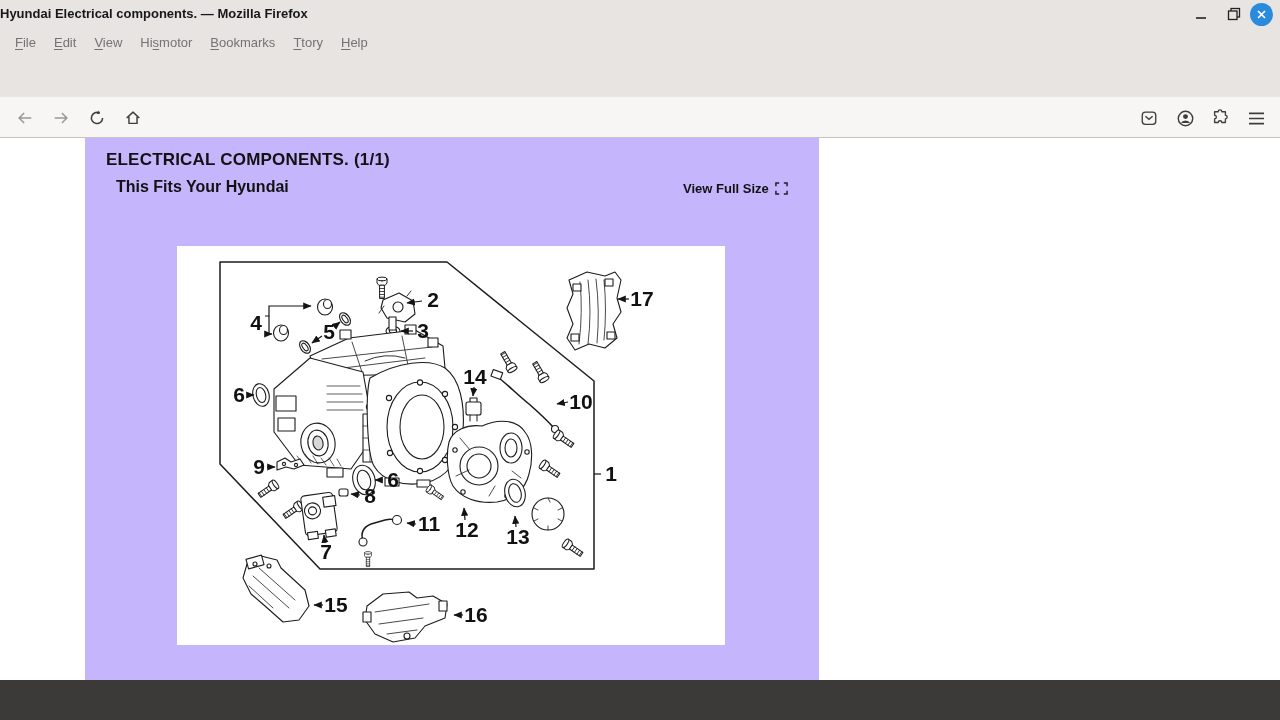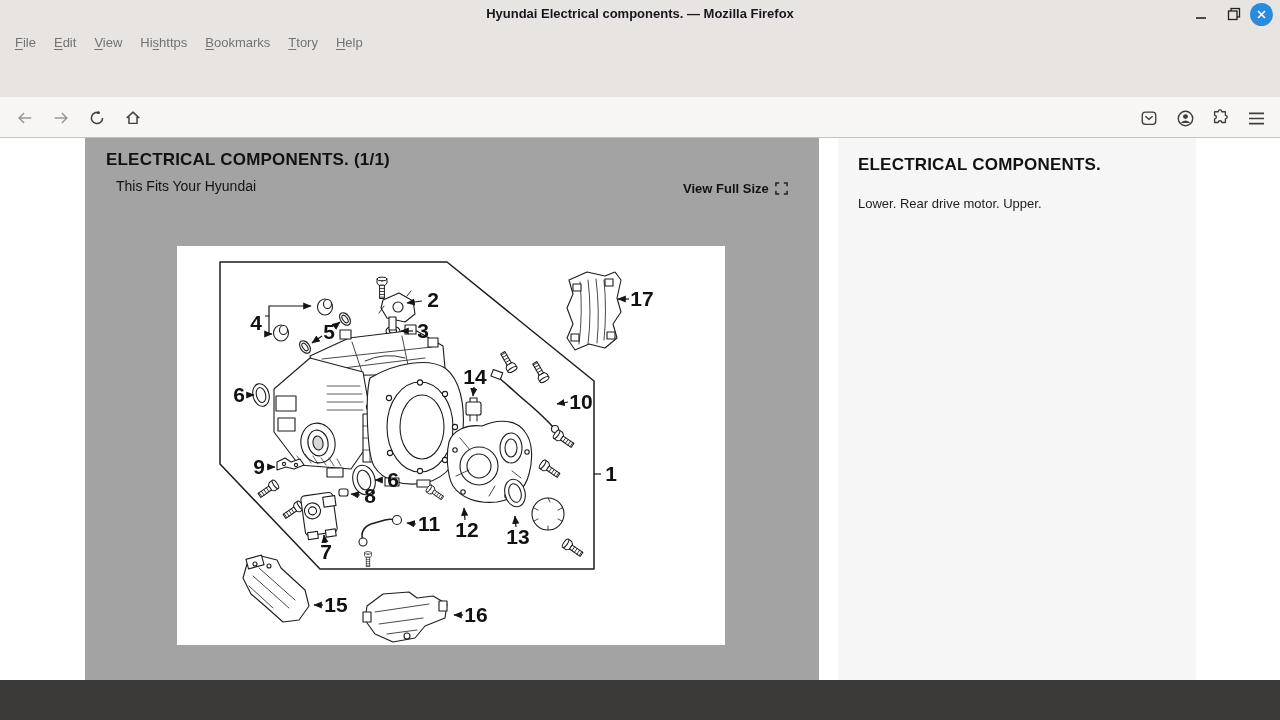--- a/index.html
+++ b/index.html
@@ -2,21 +2,21 @@
 <html><head>
 <meta charset="utf-8">
 <style>
   html,body{margin:0;padding:0}
   body{width:1280px;height:720px;position:relative;overflow:hidden;background:#fff;
        font-family:"Liberation Sans",sans-serif;-webkit-font-smoothing:antialiased}
   .abs{position:absolute}
 
   
   .titlebar{left:0;top:0;width:1280px;height:28px;background:#e7e4e1}
-  .win-title{width:100%;text-align:center;top:6px;font-size:13px;font-weight:700;color:#17161b}
+  .win-title{width:100%;text-align:left;top:6px;font-size:13px;font-weight:700;color:#17161b}
   .winbtn{top:2px;width:24px;height:24px;display:flex;align-items:center;justify-content:center}
   .close-circle{width:23px;height:23px;border-radius:50%;background:#2a8bdd;display:flex;align-items:center;justify-content:center}
 
   .menubar{left:0;top:28px;width:1280px;height:28px;background:#e7e4e1;display:flex;align-items:center;padding-left:6px;box-sizing:border-box}
   .menu-item{padding:0 9px;font-size:13px;color:#737373}
   .u{text-decoration:underline;text-underline-offset:2px}
 
   .tabbar{left:0;top:56px;width:1280px;height:41px;background:#e7e4e1}
   .tab{position:absolute;top:60px;height:33px;display:flex;align-items:center;gap:6px;padding:0 8px;box-sizing:border-box;font-size:13px;color:#15141a;overflow:hidden;border-radius:6px}
   .tab svg{width:16px;height:16px;flex:0 0 16px}
@@ -28,24 +28,24 @@
 
   .navbar{left:0;top:97px;width:1280px;height:41px;background:#f7f6f4;border-bottom:1px solid #c6c3bf;box-sizing:border-box}
   .nbtn{position:absolute;top:8px;width:26px;height:26px;display:flex;align-items:center;justify-content:center}
   .urlfield{position:absolute;left:200px;top:103px;width:836px;height:30px;background:#ebeae8;border-radius:6px;display:flex;align-items:center;padding:0 10px;box-sizing:border-box;overflow:hidden}
   .urltext{font-size:13.5px;white-space:nowrap;overflow:hidden;flex:1 1 auto}
   .urltext .dim{color:#5c5b66}.urltext .strong{color:#15141a}
   .url-star{flex:0 0 18px;margin-left:6px}
 
   
   .page{left:0;top:138px;width:1280px;height:542px;background:#fff}
-  .content-col{position:absolute;left:85px;top:0;width:734px;height:542px;background:#a3a3a3}
+  .content-col{position:absolute;left:85px;top:0;width:734px;height:542px;background:#c4b5fd}
   .right-panel{position:absolute;left:838px;top:0;width:358px;height:542px;background:#f6f6f6}
   .h1{font-size:17px;font-weight:700;color:#121212;letter-spacing:.2px}
-  .fits{font-size:14px;font-weight:400;color:#121212}
+  .fits{font-size:16px;font-weight:700;color:#121212}
   .viewfull{display:flex;align-items:center;gap:6px;font-size:13px;font-weight:700;color:#121212;cursor:pointer}
   .panel-sub{font-size:13px;font-weight:500;color:#1c1c1c}
   .diagram-box{position:absolute;left:92px;top:108px;width:548px;height:399px;background:#fff}
 
   
   .taskbar{left:0;top:680px;width:1280px;height:40px;background:#3b3a39}
 
   .ic{display:block}
 </style>
 </head>
@@ -114,21 +114,21 @@
           <path d="M2,2 L9,9 M9,2 L2,9" stroke="#fff" stroke-width="1.7"></path>
         </svg>
     </div>
   </div>
 </div>
 
 <div class="abs menubar">
   <span class="menu-item"><span></span><span class="u">F</span><span>ile</span></span>
   <span class="menu-item"><span></span><span class="u">E</span><span>dit</span></span>
   <span class="menu-item"><span></span><span class="u">V</span><span>iew</span></span>
-  <span class="menu-item"><span>Hi</span><span class="u">s</span><span>https</span></span>
+  <span class="menu-item"><span>Hi</span><span class="u">s</span><span>motor</span></span>
   <span class="menu-item"><span></span><span class="u">B</span><span>ookmarks</span></span>
   <span class="menu-item"><span></span><span class="u">T</span><span>tory</span></span>
   <span class="menu-item"><span></span><span class="u">H</span><span>elp</span></span>
 </div>
 
 <div class="abs tabbar">
   <div class="tbtn" style="left:10px">
     <svg class="ic" width="20" height="18" viewBox="0 0 20 18">
       <rect x="1.5" y="1.5" width="17" height="15" rx="3" fill="none" stroke="#3f3e3c" stroke-width="1.5"></rect>
       <path d="M1.5,6 H18.5" stroke="#3f3e3c" stroke-width="1.5"></path>
@@ -526,24 +526,20 @@
           <text x="252" y="285">11</text>
           <text x="290" y="291">12</text>
           <text x="341" y="298">13</text>
           <text x="159" y="366">15</text>
           <text x="299" y="376">16</text>
         </g>
       </svg>
     </div>
   </div>
 
-  <div class="right-panel">
-    <div class="abs h1" style="left:20px;top:17px">ELECTRICAL COMPONENTS.</div>
-    <div class="abs panel-sub" style="left:20px;top:58px">Lower. Rear drive motor. Upper.</div>
-  </div>
 </div>
 
 <div class="abs taskbar">
   
   
 
   
   
   
 

